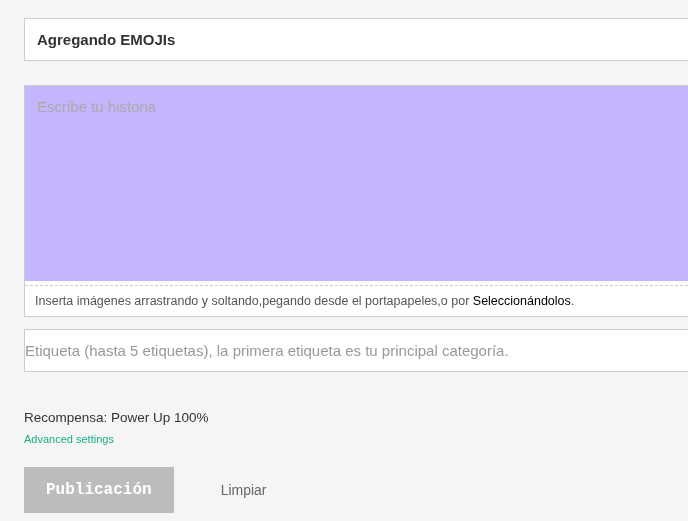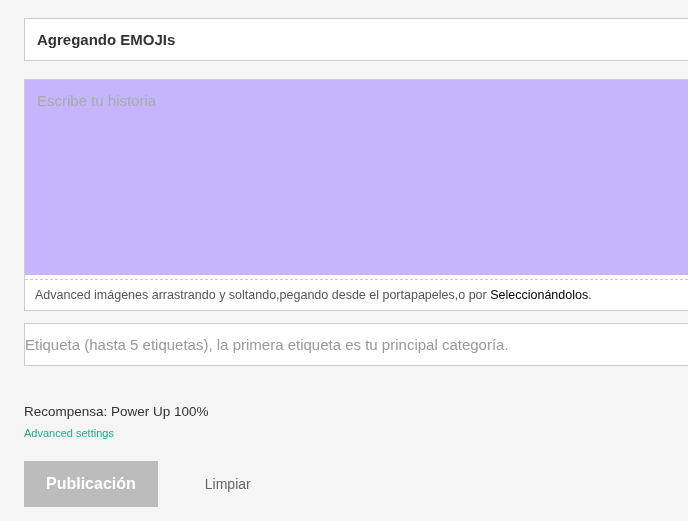--- a/index.html
+++ b/index.html
@@ -19,21 +19,21 @@
     .title-input {
       width: 100%;
       border: 1px solid #ccc;
       border-right: none;
       background: #fff;
       padding: 12px 12px;
       font-size: 15px;
       font-weight: 700;
       color: #333;
       outline: none;
-      margin-bottom: 18px;
+      margin-bottom: 24px;
     }
     .story-wrapper {
       width: 100%;
       border: 1px solid #ccc;
       border-right: none;
       background: #fff;
       margin-bottom: 12px;
     }
     .story-textarea {
       width: 100%;
@@ -94,40 +94,41 @@
       gap: 34px;
     }
     .publish-btn {
       background: #bcbcbc;
       color: #fff;
       border: none;
       padding: 14px 22px;
       font-size: 16px;
       font-weight: 700;
       cursor: pointer;
+      font-family: Liberation Mono, monospace;
     }
     .clear-link {
       color: #666;
       font-size: 14px;
       text-decoration: none;
       cursor: pointer;
       margin-left: 13px;
     }
   </style>
 </head>
 <body>
 
 
 
 <input type="text" class="title-input" value="Agregando EMOJIs" style="">
 
 <div class="story-wrapper">
   <textarea class="story-textarea" placeholder="Escribe tu historia" style=""></textarea>
   <div class="image-hint">
-    <span>Advanced imágenes arrastrando y soltando,pegando desde el portapapeles,o por </span><a>Seleccionándolos</a><span>.</span>
+    <span>Inserta imágenes arrastrando y soltando,pegando desde el portapapeles,o por </span><a>Seleccionándolos</a><span>.</span>
   </div>
 </div>
 
 <input type="text" class="tags-input" placeholder="Etiqueta (hasta 5 etiquetas), la primera etiqueta es tu principal categoría." style="">
 
 <div class="reward-line">Recompensa: Power Up 100%</div>
 
 <a class="advanced-link">Advanced settings</a>
 
 <div class="button-row">

